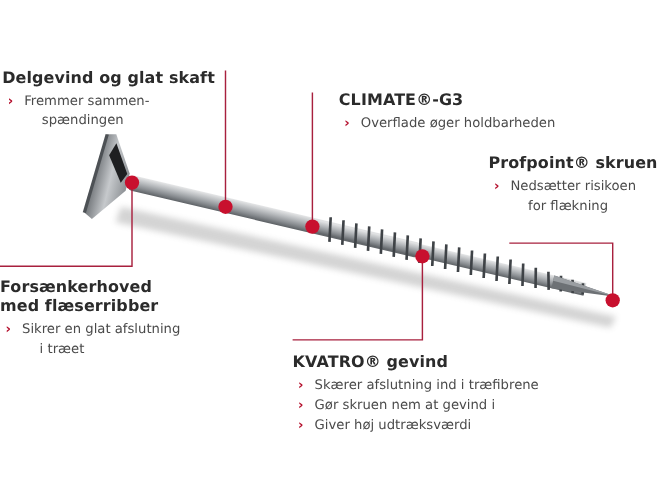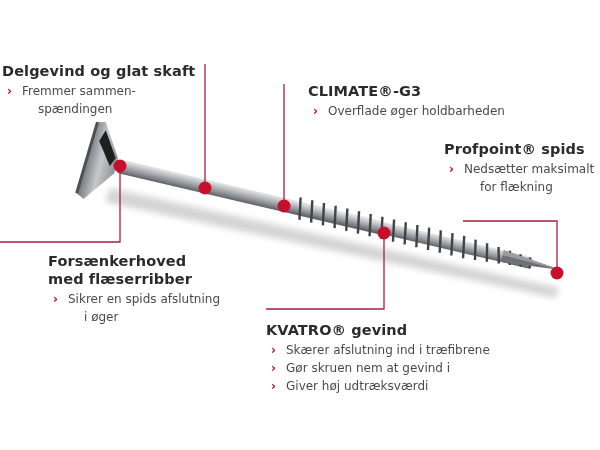--- a/index.html
+++ b/index.html
@@ -125,38 +125,38 @@
     <div class="title">CLIMATE®-G3</div>
     <ul>
       <li>
         <span class="chev">›</span>
         <span>Overflade øger holdbarheden</span>
       </li>
     </ul>
   </div>
 
   <div class="callout" style="left:444px; top:124px;">
-    <div class="title">Profpoint® spids</div>
+    <div class="title">Profpoint® skruen</div>
     <ul>
       <li>
         <span class="chev">›</span>
-        <span>Nedsætter maksimalt</span>
+        <span>Nedsætter risikoen</span>
         <span class="cont">for flækning</span>
       </li>
     </ul>
   </div>
 
-  <div class="callout" style="left:0px; top:236px;padding-left:48px;">
+  <div class="callout" style="left:0px; top:236px;">
     <div class="title">Forsænkerhoved</div>
     <div class="title">med flæserribber</div>
     <ul>
       <li>
         <span class="chev">›</span>
-        <span>Sikrer en spids afslutning</span>
-        <span class="cont">i øger</span>
+        <span>Sikrer en glat afslutning</span>
+        <span class="cont">i træet</span>
       </li>
     </ul>
   </div>
 
   <div class="callout" style="left:266px; top:305px;">
     <div class="title">KVATRO® gevind</div>
     <ul>
       <li>
         <span class="chev">›</span>
         <span>Skærer afslutning ind i træfibrene</span>

